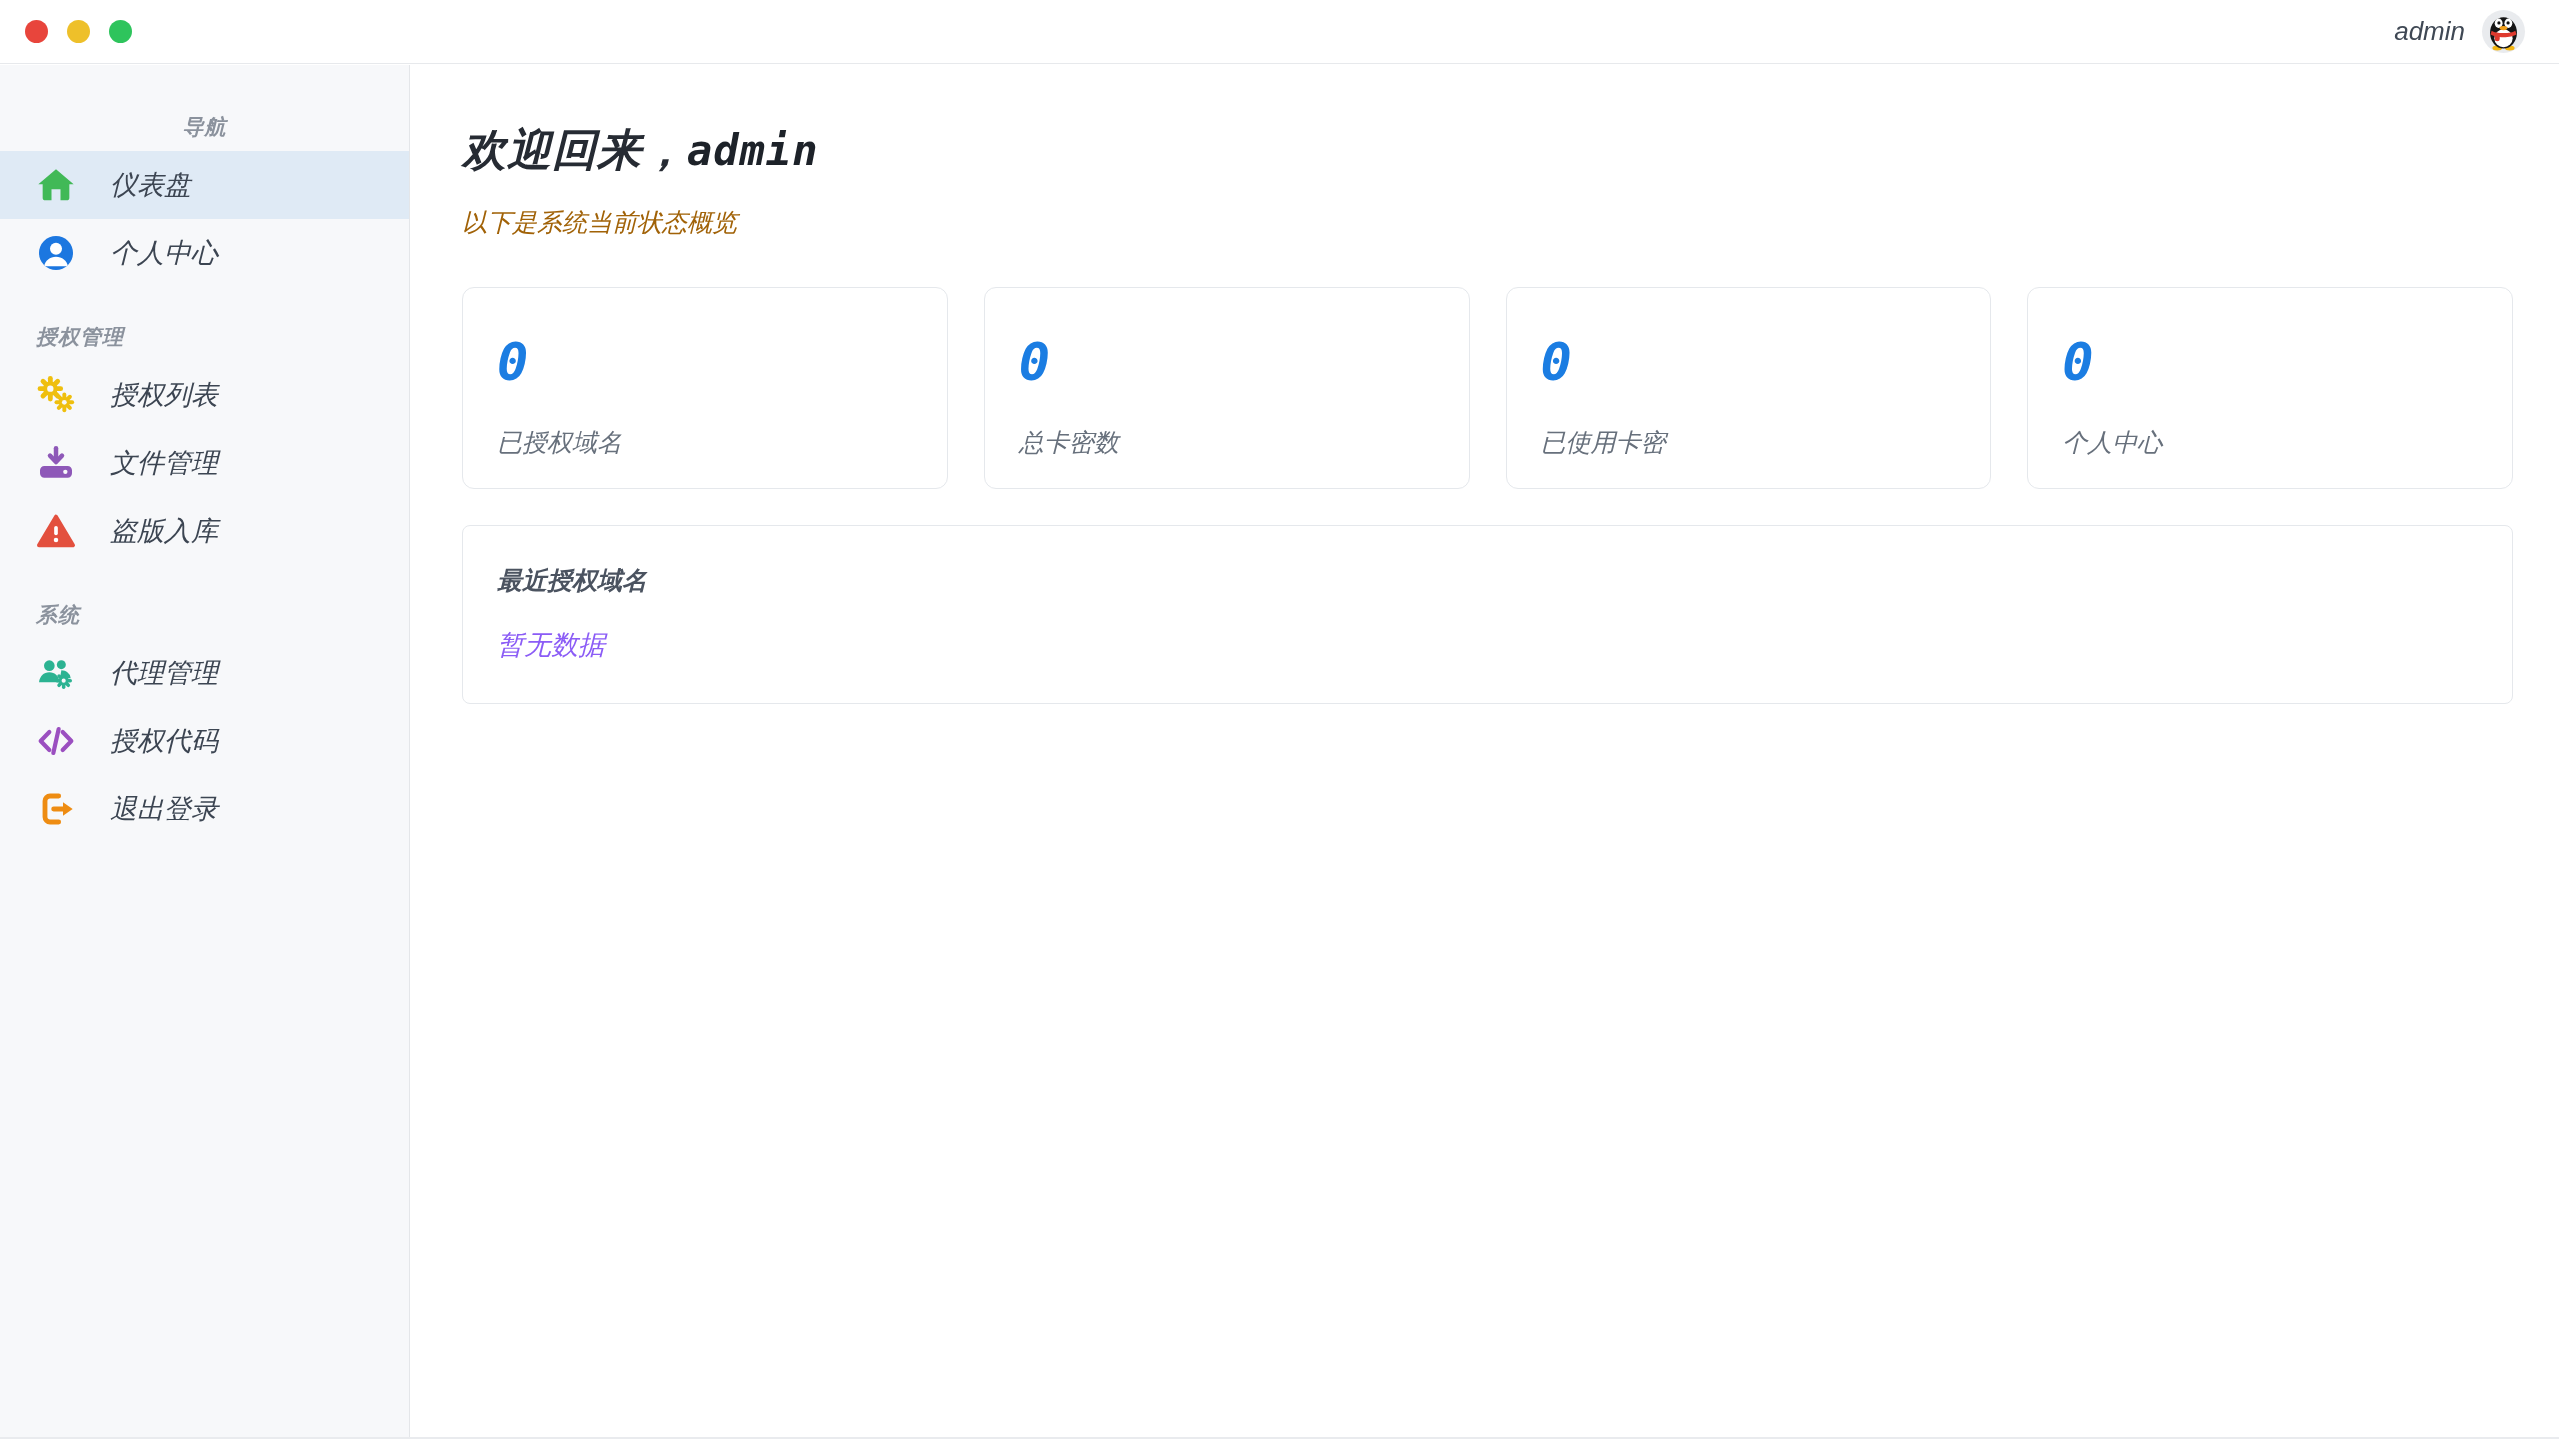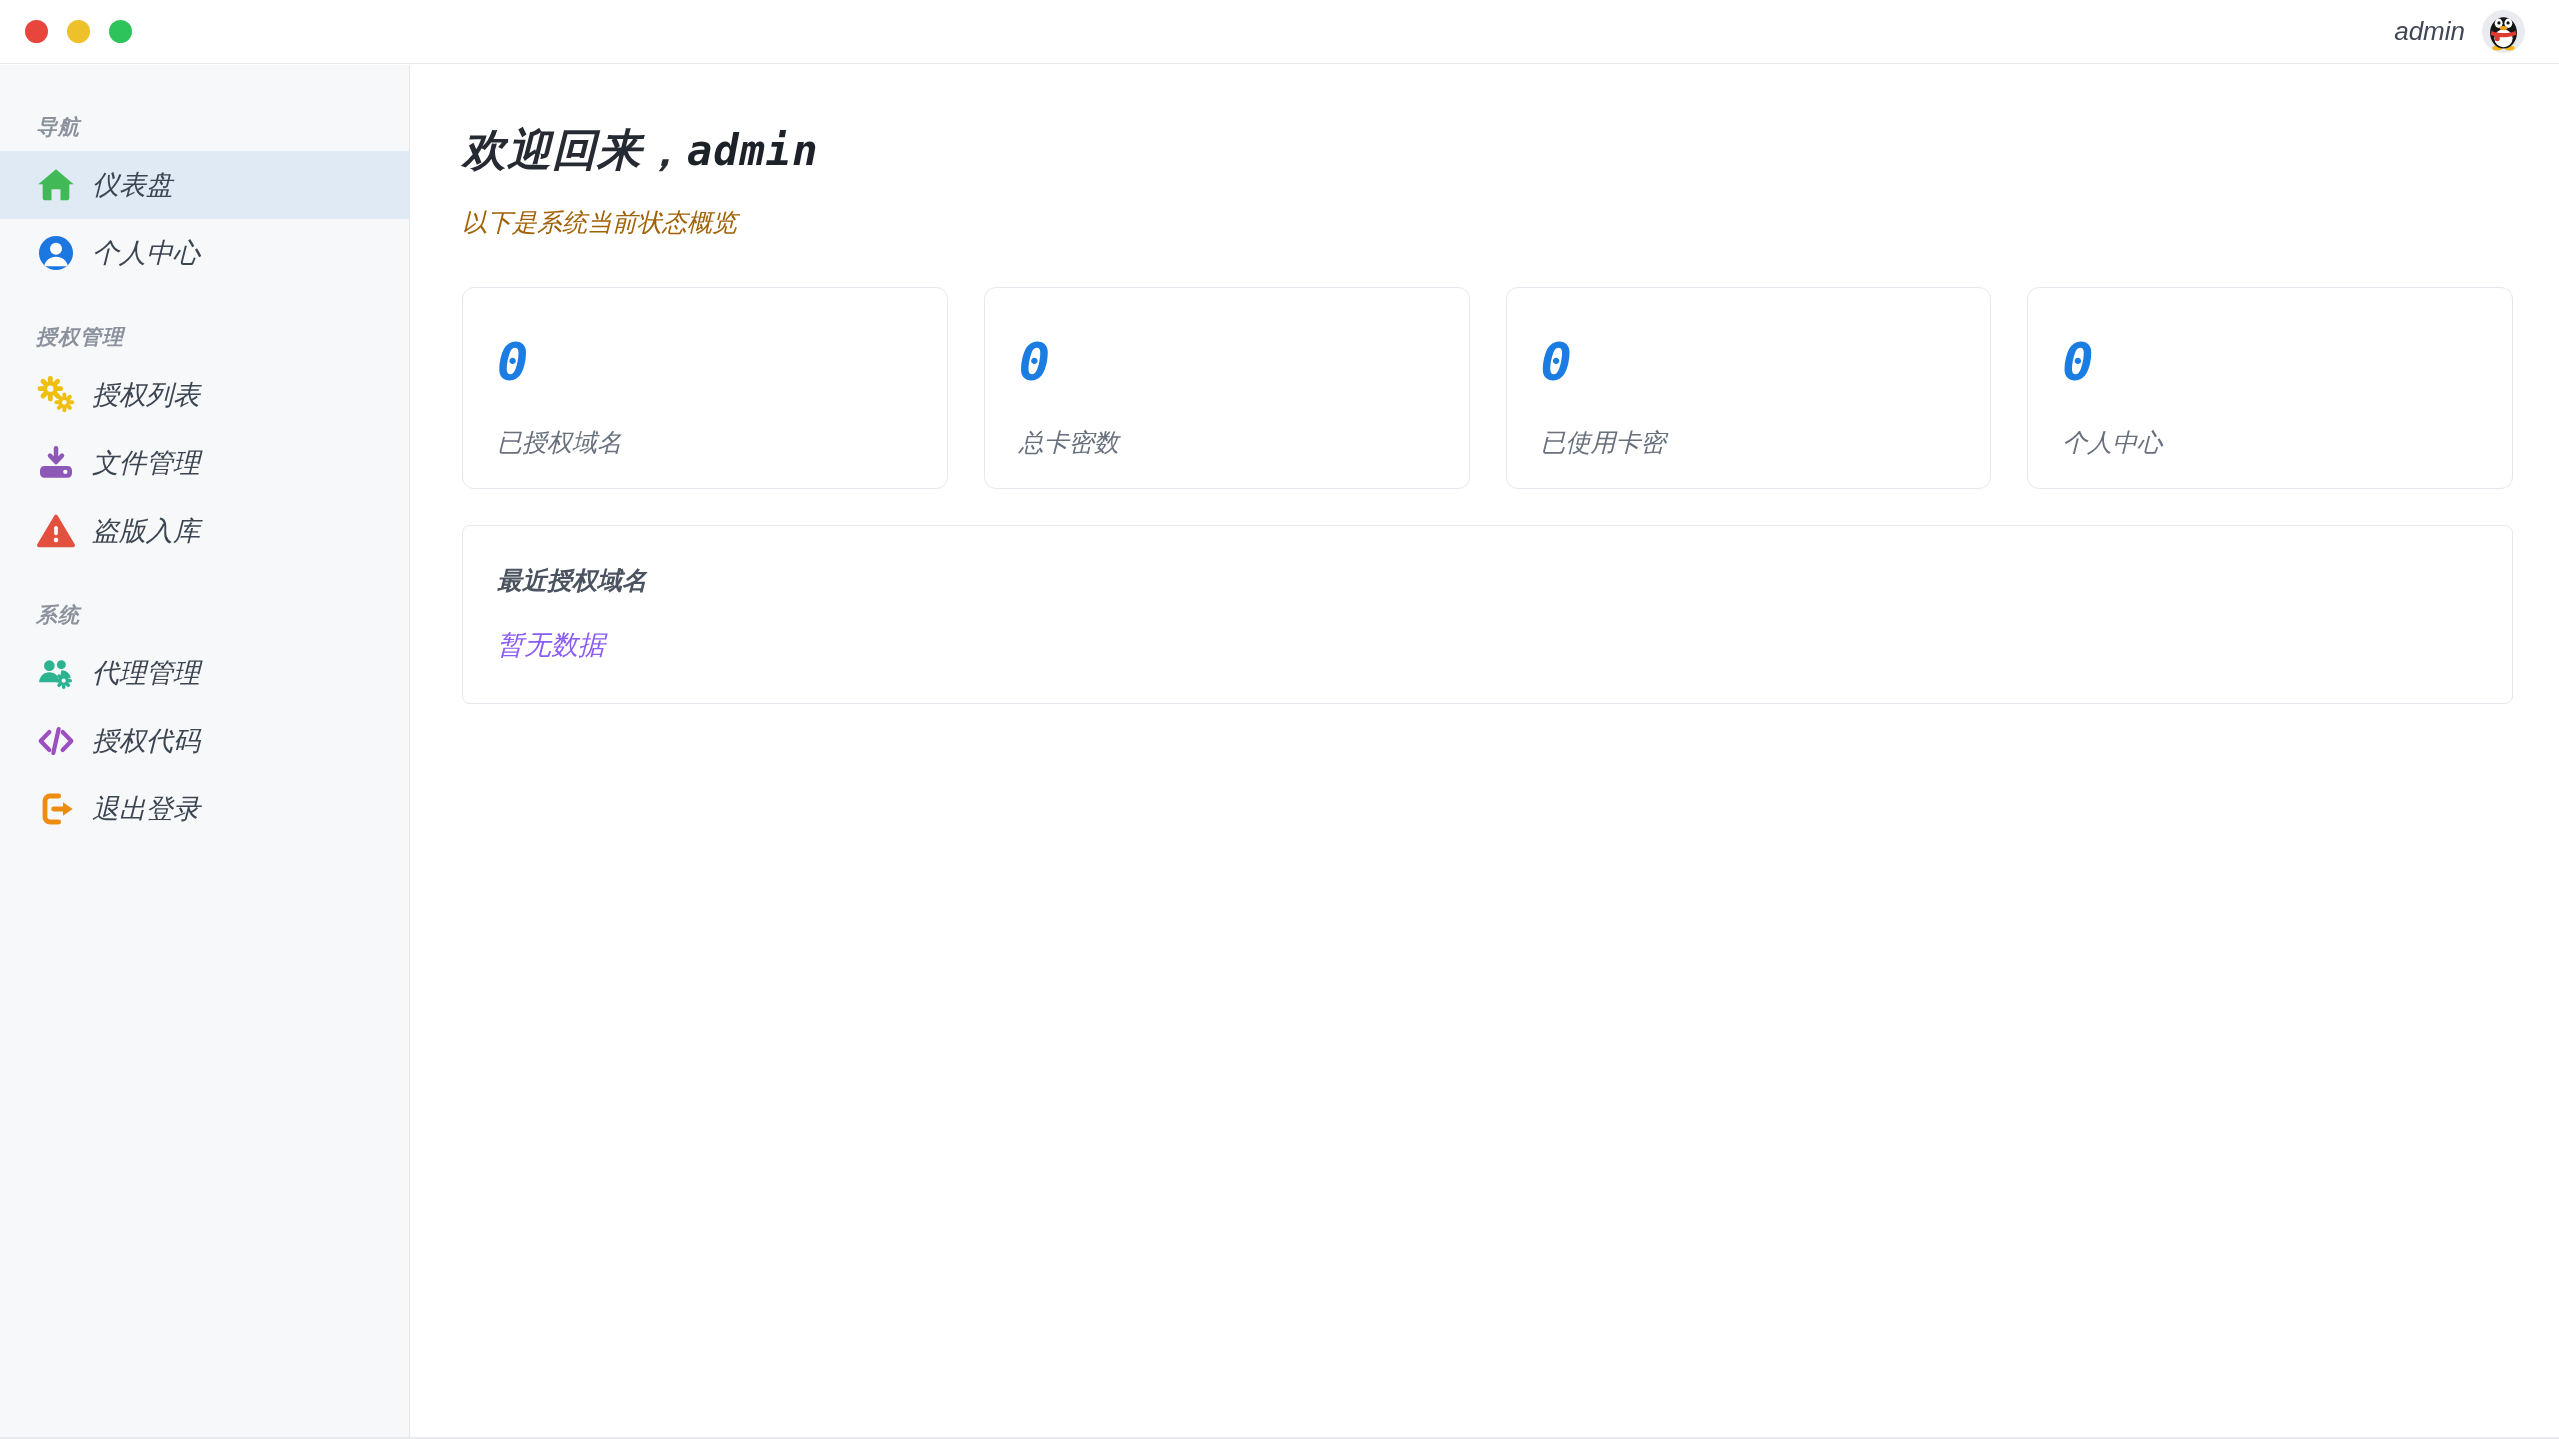--- a/index.html
+++ b/index.html
@@ -34,24 +34,24 @@
   
   .sidebar {
     position: absolute; top: 65px; left: 0; bottom: 0; width: 410px;
     background: #f7f8fa; border-right: 1px solid #e4e6e9;
     padding-top: 26px;
   }
   .section-title {
     padding: 0 36px; margin: 28px 0 10px;
     font-size: 21px; font-weight: bold; color: #8b929d; letter-spacing: 1px;
   }
-  .section-title.first { margin-top: 22px; }
+  .section-title.first { margin-top: 22px; text-align: center; }
   .section { margin-bottom: 36px; }
   .item {
-    height: 68px; display: flex; align-items: center; gap: 16px;
+    height: 68px; display: flex; align-items: center; gap: 34px;
     padding: 8px 36px; cursor: pointer;
   }
   .item.active { background: #dfeaf5; }
   .item .ic { width: 40px; height: 40px; flex: 0 0 40px; display: flex; align-items: center; justify-content: center; }
   .item .ic svg { width: 40px; height: 40px; display: block; }
   .item-label { font-size: 27px; color: #3c4552; }
 
   
   .main {
     position: absolute; top: 65px; left: 410px; right: 0; bottom: 0;

